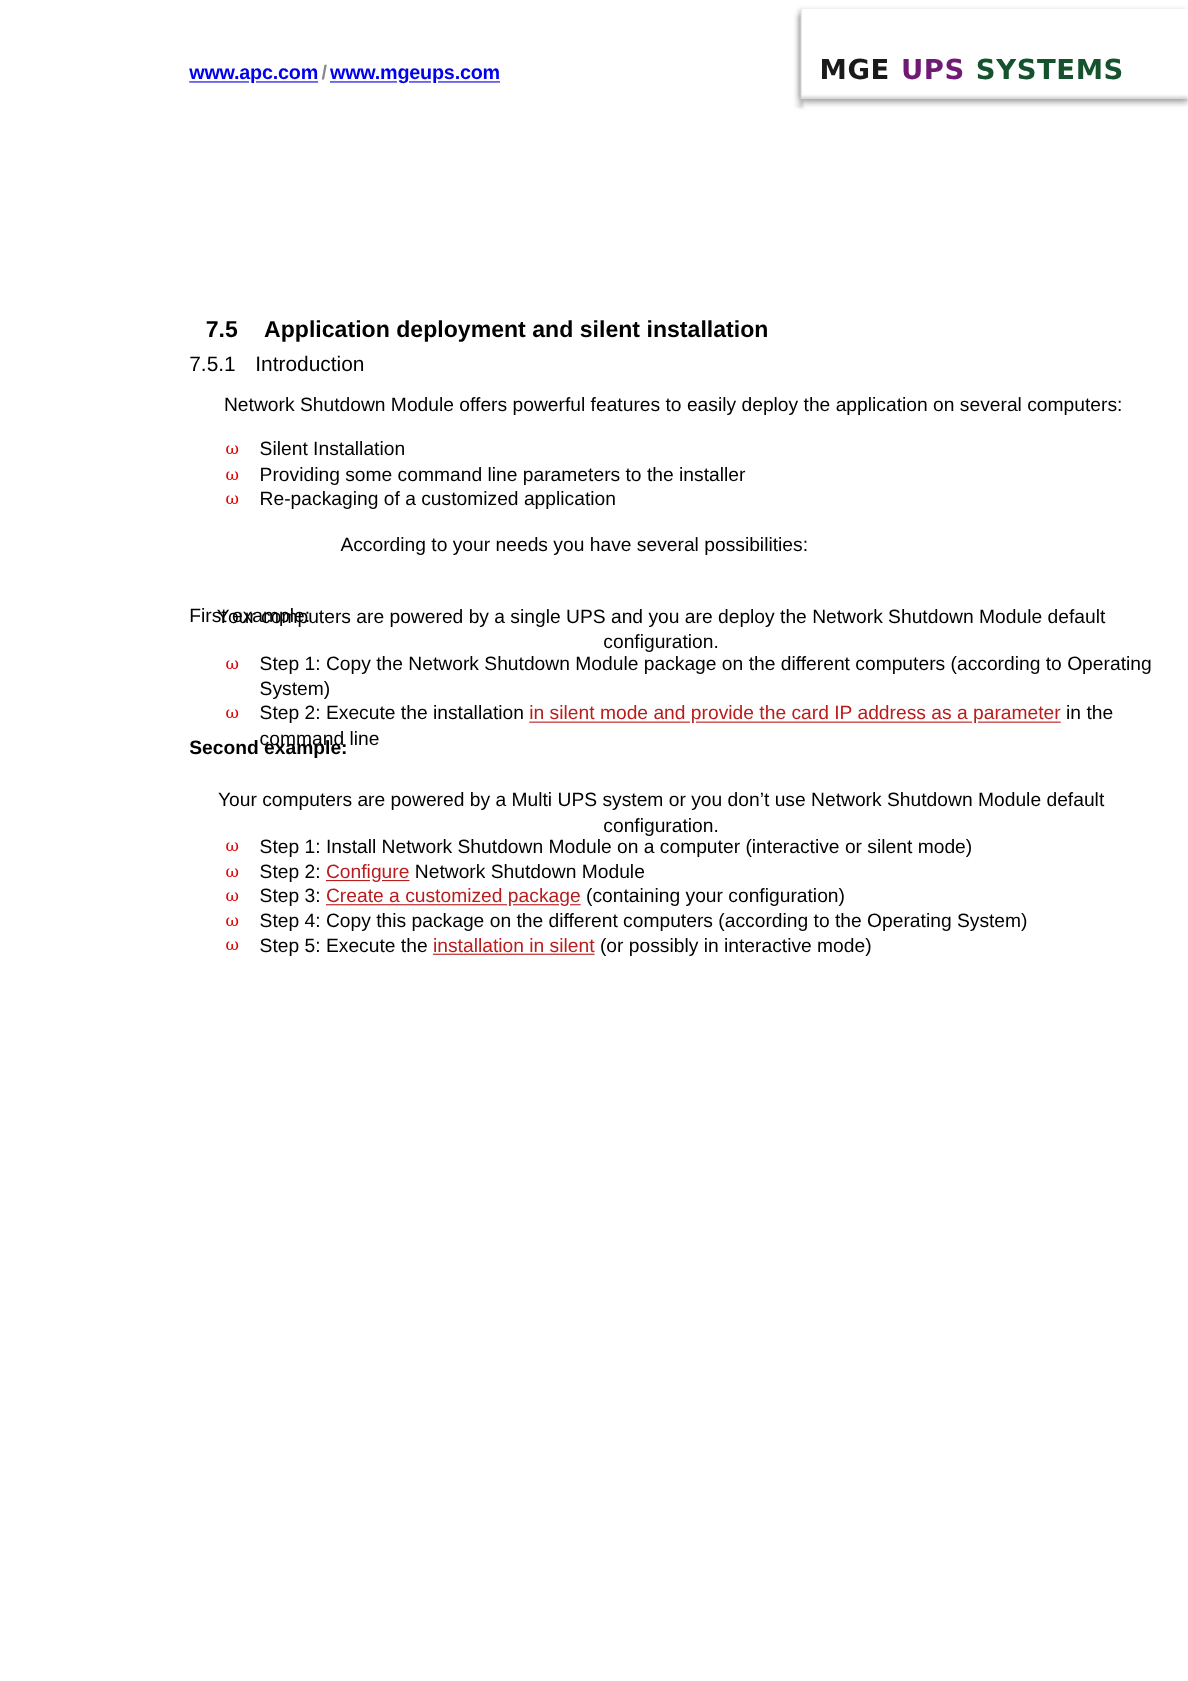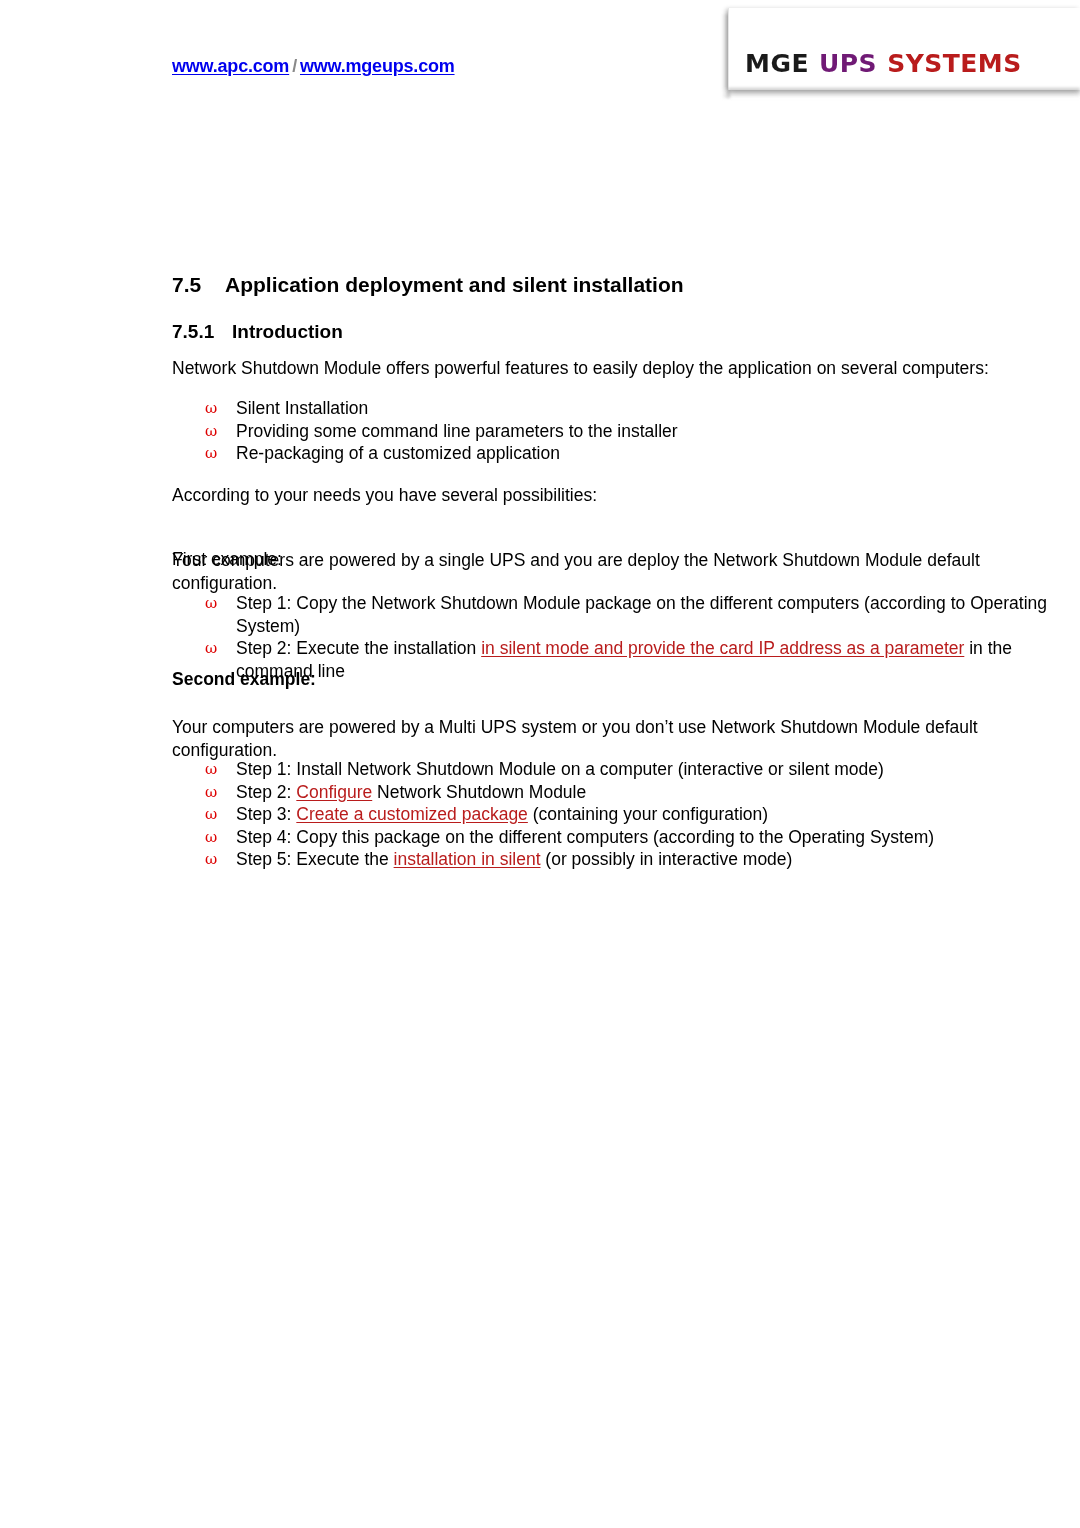--- a/index.html
+++ b/index.html
@@ -88,61 +88,62 @@
     left: 16px;
     top: 41px;
     font-family: "DejaVu Sans", sans-serif;
     font-size: 25px;
     font-weight: bold;
     letter-spacing: 0.5px;
     white-space: nowrap;
   }
   .logo-mge   { color: #1a1a1a; }
   .logo-ups   { color: #701a75; margin-left: 10px; }
-  .logo-sys   { color: #b91c1c; margin-left: 10px; }
+  .logo-sys   { color: #14532d; margin-left: 10px; }
 
   
   .content {
     position: absolute;
     left: 172px;
     top: 0;
     width: 872px;
   }
 
   h2.sec-title {
     position: absolute;
     left: 0;
     top: 272px;
-    margin: 0;
+    margin: 15px;
     font-size: 21px;
     font-weight: bold;
     line-height: 26px;
     white-space: nowrap;
   }
   h3.sub-title {
     position: absolute;
     left: 0;
     top: 320px;
     margin: 0;
     font-size: 19px;
-    font-weight: bold;
+    font-weight: normal;
     line-height: 24px;
     white-space: nowrap;
   }
   .num { display: inline-block; }
   .sec-title .num { width: 53px; }
   .sub-title .num { width: 60px; }
 
   p.body {
     position: absolute;
     left: 0;
     margin: 0;
     font-size: 17.5px;
     line-height: 22.5px;
     color: #000;
+    text-align: center;
   }
   .lead           { top: 357px; width: 880px; }
   .according      { top: 484px; width: 700px; }
   .first-ex-head  { top: 548px; font-weight: normal; }
   .first-ex-body  { top: 549px; width: 858px; }
   .second-ex-head { top: 668px; font-weight: bold; }
   .second-ex-body { top: 716px; width: 858px; }
 
   
   ul.bullets {

